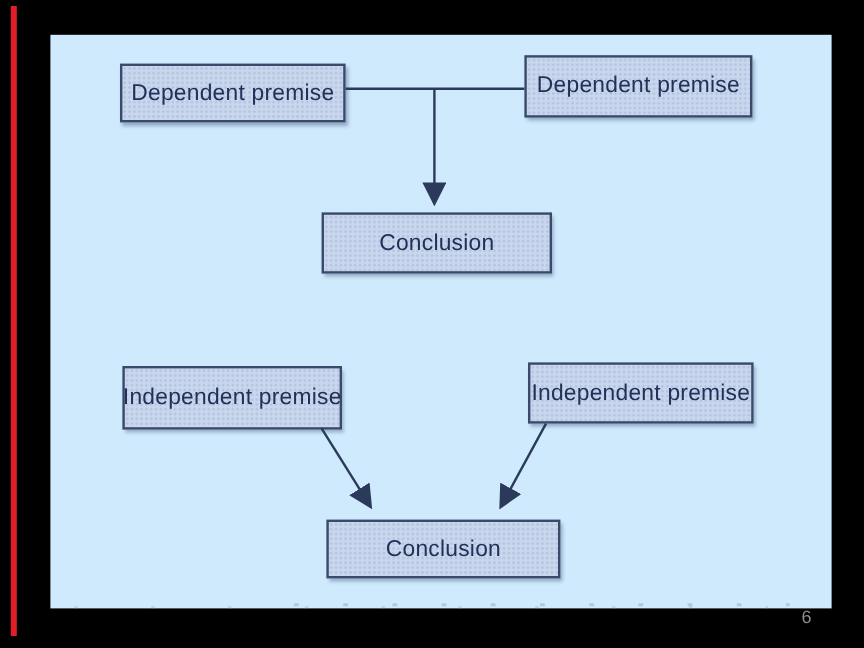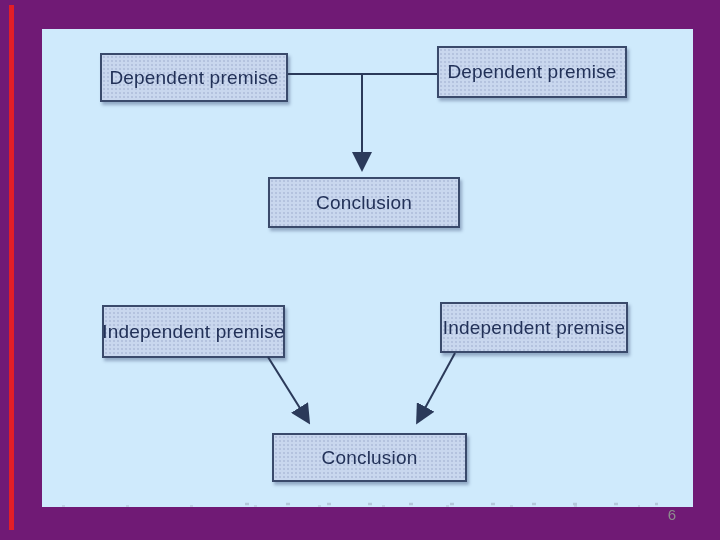--- a/index.html
+++ b/index.html
@@ -5,21 +5,21 @@
   html, body {
     margin: 0;
     padding: 0;
     background: #ffffff;
     font-family: "Liberation Sans", sans-serif;
   }
   .page {
     position: relative;
     width: 720px;
     height: 540px;
-    background: #701a75;
+    background: #000000;
     overflow: hidden;
   }
   .red-bar {
     position: absolute;
     left: 9px;
     top: 5px;
     width: 5px;
     height: 525px;
     background: #e31e26;
   }

